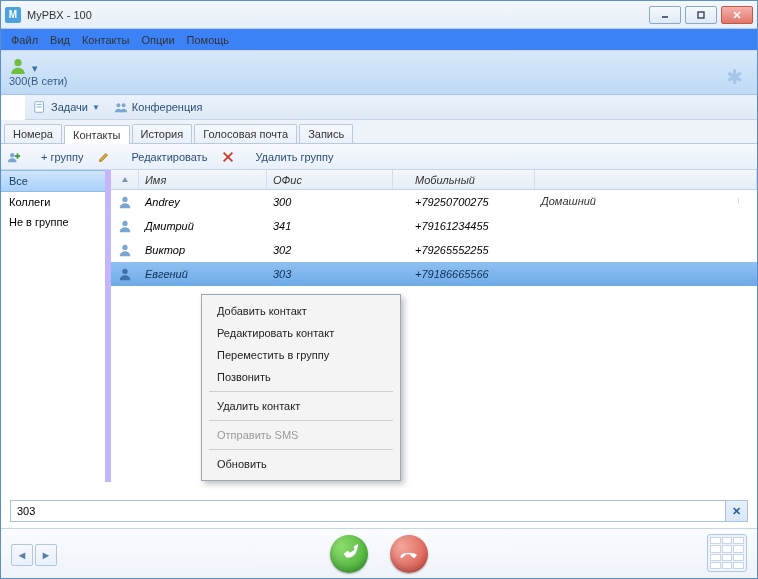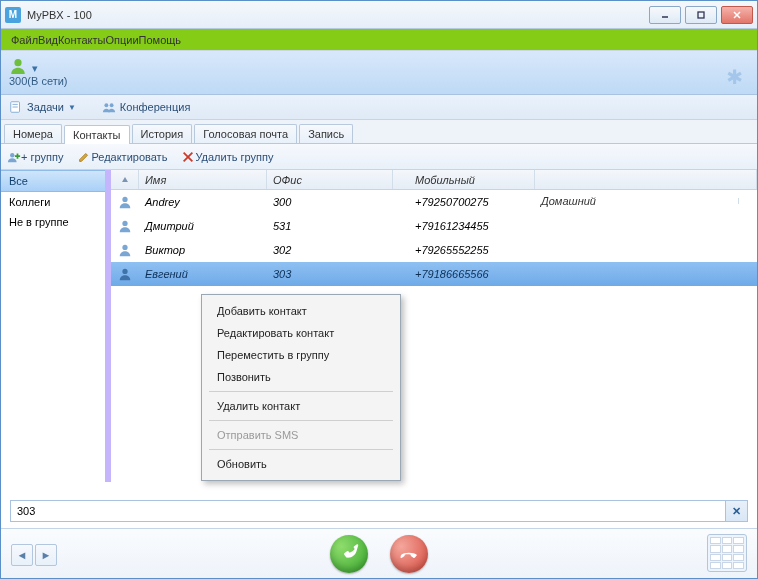--- a/index.html
+++ b/index.html
@@ -9,43 +9,43 @@
   
   .titlebar { height: 28px; background: linear-gradient(#f4f8fc,#e6eef8); display: flex; align-items: center; padding: 0 4px; border-bottom: 1px solid #b5c9df; }
   .titlebar .appicon { width: 16px; height: 16px; background: #4aa3df; border-radius: 2px; color: #fff; text-align: center; line-height: 16px; font-weight: bold; font-size: 10px; margin-right: 6px; }
   .titlebar .title { flex: 1; color: #333; }
   .titlebar .winbtns { display: flex; gap: 4px; }
   .winbtn { width: 32px; height: 18px; border: 1px solid #8aa8c8; border-radius: 2px; background: linear-gradient(#f6f9fc,#dfeaf6); display: flex; align-items: center; justify-content: center; }
   .winbtn.cl { background: linear-gradient(#f5b2ab,#e2766a); border-color: #c2584c; }
   .winbtn svg { width: 10px; height: 10px; }
 
   
-  .menubar { height: 22px; background: #84cc16; display: flex; align-items: center; padding: 0 10px; border-bottom: 1px solid #c8d6e6; color: #333; }
+  .menubar { height: 22px; background: #3b82f6; display: flex; align-items: center; gap: 12px; padding: 0 10px; border-bottom: 1px solid #c8d6e6; color: #333; }
   .menuitem { cursor: default; }
 
   
   .presence { height: 44px; background: linear-gradient(#d8e8fa,#bedaf6); border-bottom: 1px solid #a8c2e0; padding: 4px 8px; position: relative; }
   .presence .picon { display: inline-block; width:18px; height:18px; margin-top:2px; vertical-align:top; }
   .presence .drop { display:inline-block; margin-left:2px; color:#3a72a8; vertical-align:top; margin-top:7px; }
   .presence .statusline { margin-top: 0; color: #335c85; }
   .presence .star { position:absolute; right:14px; top:14px; color:#a4c6ea; font-size:20px; }
 
   
-  .taskbar { height: 24px; background: linear-gradient(#eaf2fc,#dfeaf6); border-bottom: 1px solid #c5d5e8; display: flex; align-items: center; padding: 12px 8px; gap: 26px; }
+  .taskbar { height: 24px; background: linear-gradient(#eaf2fc,#dfeaf6); border-bottom: 1px solid #c5d5e8; display: flex; align-items: center; padding: 12px 8px; gap: 14px; margin-left: 24px; }
   .taskbtn { display:flex; align-items:center; gap:4px; color:#2a4e78; cursor:default; }
   .tdrop { font-size:8px; color:#3a72a8; }
 
   
   .innertabs { height: 24px; background: #eef3fa; display: flex; align-items: flex-end; padding: 2px 3px 0; gap: 2px; border-bottom:1px solid #b8c9de; }
   .itab { padding: 3px 8px; background: linear-gradient(#f6f9fd,#e8f0f9); border:1px solid #b8c9de; border-bottom:none; border-radius:2px 2px 0 0; color:#333; cursor:default; }
   .itab.active { background: #fff; position:relative; top:1px; }
 
   
   .actbar { height: 26px; background: linear-gradient(#f6f9fd,#e8f0f9); border-bottom: 1px solid #c5d5e8; display:flex; align-items:center; padding:0 6px; gap:14px; }
-  .actbtn { display:flex; align-items:center; gap:0; color:#2a4e78; cursor:default; }
+  .actbtn { display:flex; align-items:center; gap:20px; color:#2a4e78; cursor:default; }
 
   
   .mainarea { display: flex; height: 312px; }
   .grouppane { width: 110px; border-right: 6px solid #c4b5fd; }
   .listpane { flex: 1; position:relative;font-style:italic; }
   .grouprow { padding: 4px 8px; cursor:default; }
   .grouprow.sel { background: linear-gradient(#cfe5fb,#a9d0f7); color:#12406e; border:1px solid #8fbbe8; border-left:none; border-right:none; }
 
   
   .colhdr { display:flex; height:20px; background:linear-gradient(#f4f7fb,#e5edf6); border-bottom:1px solid #c5d5e8; }
@@ -223,21 +223,21 @@
           <div class="cell c4"></div>
         </div>
         <div class="row">
           <div class="cell c0">
               <svg class="presence-svg" viewBox="0 0 16 16">
                 <circle cx="8" cy="5" r="3" fill="#7aa6d4"></circle>
                 <path d="M2 15c0-3.5 3-5.5 6-5.5s6 2 6 5.5" fill="#7aa6d4"></path>
               </svg>
             </div>
           <div class="cell c1">Дмитрий</div>
-          <div class="cell c2">531</div>
+          <div class="cell c2">341</div>
           <div class="cell c3">+79161234455</div>
           <div class="cell c4"></div>
         </div>
         <div class="row">
           <div class="cell c0">
               <svg class="presence-svg" viewBox="0 0 16 16">
                 <circle cx="8" cy="5" r="3" fill="#7aa6d4"></circle>
                 <path d="M2 15c0-3.5 3-5.5 6-5.5s6 2 6 5.5" fill="#7aa6d4"></path>
               </svg>
             </div>

